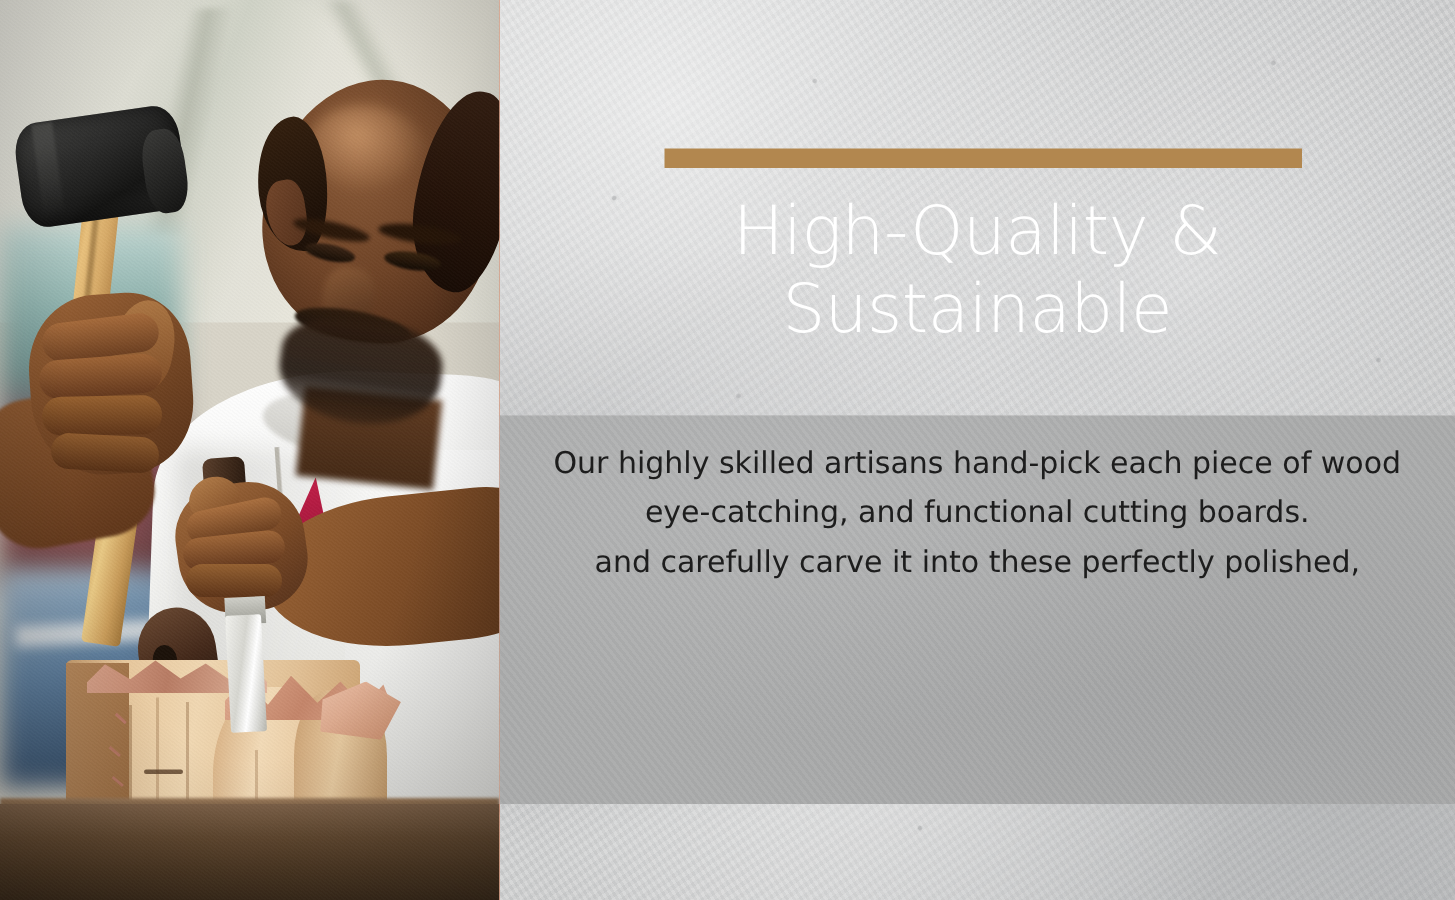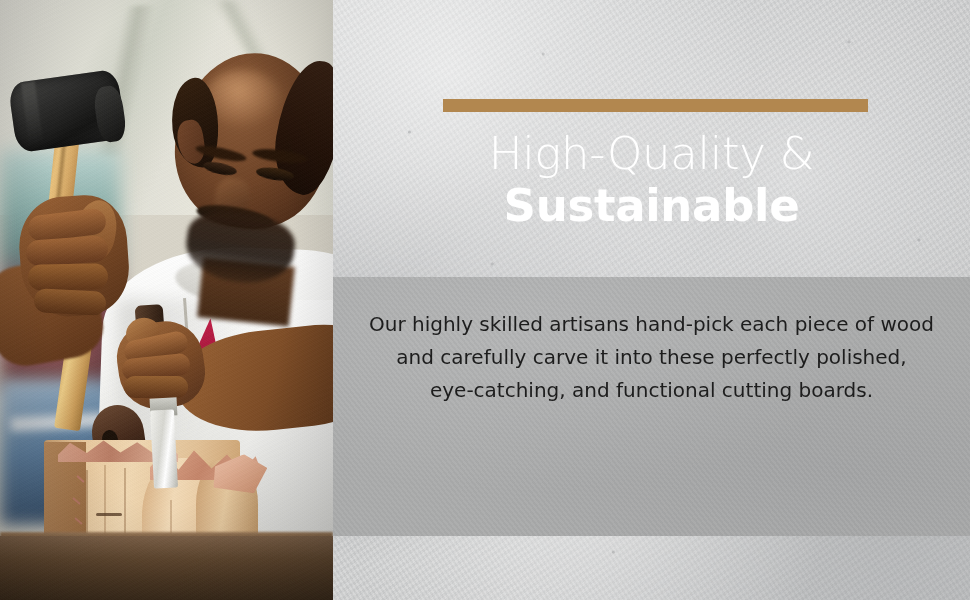--- a/index.html
+++ b/index.html
@@ -415,36 +415,36 @@
     position:absolute;
     left:0; top:128px; width:637px;
     text-align:center;
     color:#ffffff;
     font-family:"DejaVu Sans", sans-serif;
     font-weight:300;
     font-size:45px;
     line-height:52px;
     letter-spacing:-0.3px;
   }
-  .headline .l2 { display:block;font-weight:bold; }
+  .headline .l2 { display:block; }
 
   .gray-band {
     position:absolute;
     left:0; top:277px;
     width:637px; height:259px;
     background:
       repeating-linear-gradient(52deg, rgba(255,255,255,.05) 0 2px, rgba(120,122,124,.05) 2px 4px),
       radial-gradient(ellipse at 30% 20%, rgba(188,189,190,.5), rgba(255,255,255,0) 55%),
       radial-gradient(ellipse at 80% 75%, rgba(150,151,153,.4), rgba(255,255,255,0) 55%),
       #a9aaaa;
   }
 
   .body-copy {
     position:absolute;
-    left:0; top:308px; width:637px;
+    left:0; top:292px; width:637px;
     text-align:center;
     color:#1d1d1d;
     font-family:"DejaVu Sans", sans-serif;
     font-weight:400;
     font-size:20px;
     line-height:33px;
   }
   .body-copy p { margin:0; }
   .body-copy .gap { height:33px; }
 </style>
@@ -559,19 +559,19 @@
 
     <div class="headline">
       <span class="l1">High-Quality &amp;</span>
       <span class="l2">Sustainable</span>
     </div>
 
     <div class="gray-band"></div>
 
     <div class="body-copy">
       <p>Our highly skilled artisans hand-pick each piece of wood</p>
+      <p>eye-catching, and functional cutting boards.</p>
       <p>and carefully carve it into these perfectly polished,</p>
-      <p>eye-catching, and functional cutting boards.</p>
       <div class="gap"></div>
     </div>
   </div>
 
 </div>
 
 </body></html>

